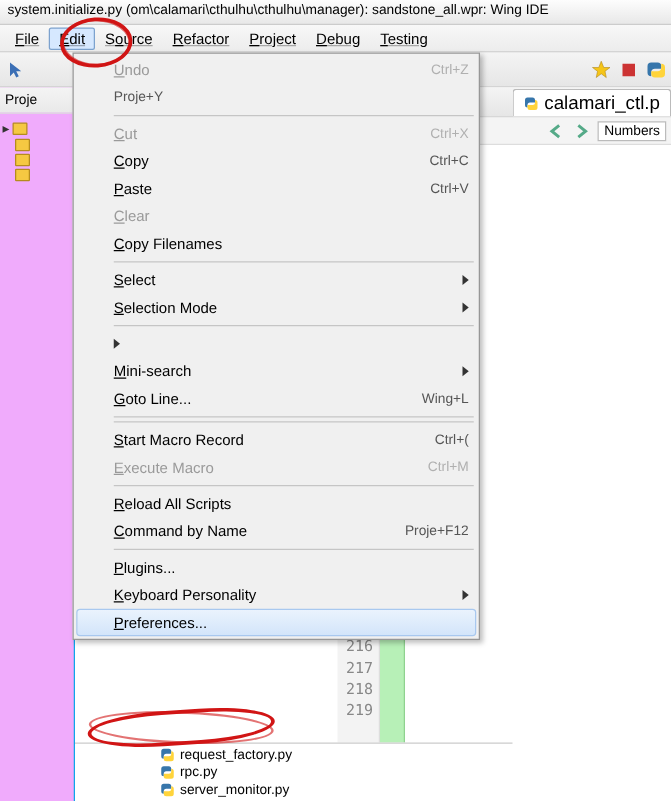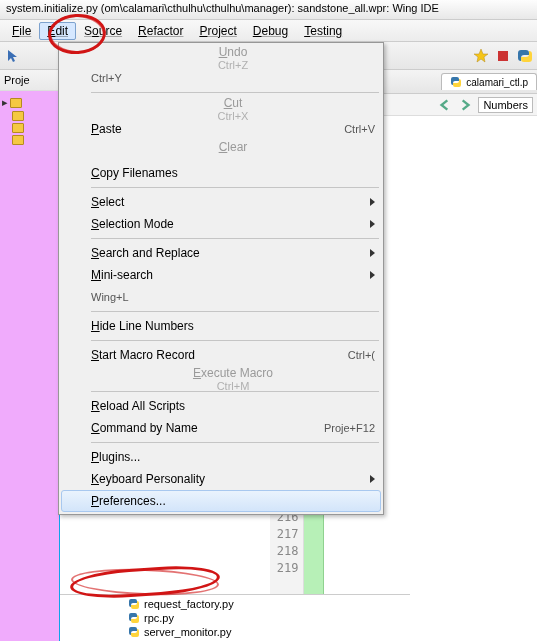--- a/index.html
+++ b/index.html
@@ -89,21 +89,21 @@
     padding: 2px;
   }
   .dd-item {
     display: flex;
     align-items: center;
     height: 22px;
     padding: 0 6px 0 30px;
     position: relative;
     cursor: default;
   }
-  .dd-item.disabled { color: #9a9a9a; flex-direction: column; }
+  .dd-item.disabled { color: #9a9a9a; }
   .dd-item .label { flex: 1; }
   .dd-item .accel { color: #555; font-size: 11px; }
   .dd-item.disabled .accel { color: #b0b0b0; }
   .dd-item .arrow {
     width: 0; height: 0;
     border-top: 4px solid transparent;
     border-bottom: 4px solid transparent;
     border-left: 5px solid #333;
   }
   .dd-item.highlight {
@@ -135,21 +135,21 @@
     align-items: center;
     padding-left: 4px;
     gap:4px;
   }
   .tab {
     background: #fff;
     border: 1px solid #bbb;
     border-bottom: none;
     border-radius: 3px 3px 0 0;
     padding: 2px 8px;
-    font-size: 10px;
+    font-size: 15px;
     display:flex; align-items:center; gap:4px;
   }
   .nav-row {
     height: 22px;
     background: #f4f4f4;
     border-bottom: 1px solid #ddd;
     display:flex; align-items:center; padding:0 4px; gap:6px;
   }
   .nav-btn { width:14px;height:14px; display:inline-flex;align-items:center;justify-content:center;}
   .nav-select{
@@ -365,62 +365,63 @@
     </div>
   </div>
 </div>
 
 <div class="dropdown" id="dropdown">
     <div class="dd-item disabled">
       <span class="label"><u>U</u>ndo</span>
       <span class="accel">Ctrl+Z</span>
     </div>
     <div class="dd-item">
-      <span class="accel">Ctrl+Y</span>
+      <span class="accel">Proje+Y</span>
     </div>
     <div class="dd-sep"></div>
     <div class="dd-item disabled">
       <span class="label"><u>C</u>ut</span>
       <span class="accel">Ctrl+X</span>
     </div>
     <div class="dd-item">
+      <span class="label"><u>C</u>opy</span>
+      <span class="accel">Ctrl+C</span>
+    </div>
+    <div class="dd-item">
       <span class="label"><u>P</u>aste</span>
       <span class="accel">Ctrl+V</span>
     </div>
     <div class="dd-item disabled">
       <span class="label"><u>C</u>lear</span>
     </div>
     <div class="dd-item">
       <span class="label"><u>C</u>opy Filenames</span>
     </div>
     <div class="dd-sep"></div>
     <div class="dd-item">
       <span class="label"><u>S</u>elect</span>
       <span class="arrow"></span>
     </div>
     <div class="dd-item">
       <span class="label"><u>S</u>election Mode</span>
       <span class="arrow"></span>
     </div>
     <div class="dd-sep"></div>
     <div class="dd-item">
-      <span class="label"><u>S</u>earch and Replace</span>
       <span class="arrow"></span>
     </div>
     <div class="dd-item">
       <span class="label"><u>M</u>ini-search</span>
       <span class="arrow"></span>
     </div>
     <div class="dd-item">
+      <span class="label"><u>G</u>oto Line...</span>
       <span class="accel">Wing+L</span>
     </div>
     <div class="dd-sep"></div>
-    <div class="dd-item">
-      <span class="label"><u>H</u>ide Line Numbers</span>
-    </div>
     <div class="dd-sep"></div>
     <div class="dd-item">
       <span class="label"><u>S</u>tart Macro Record</span>
       <span class="accel">Ctrl+(</span>
     </div>
     <div class="dd-item disabled">
       <span class="label"><u>E</u>xecute Macro</span>
       <span class="accel">Ctrl+M</span>
     </div>
     <div class="dd-sep"></div>

